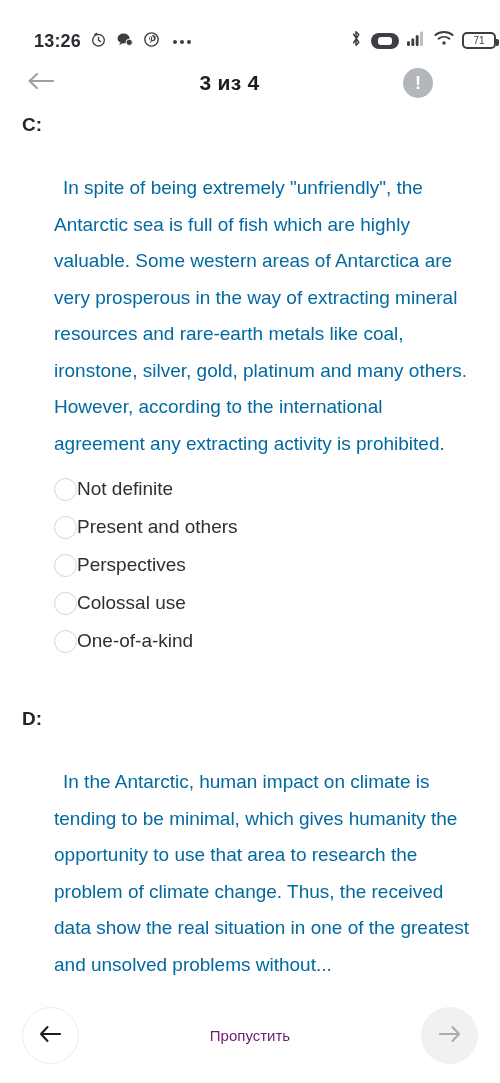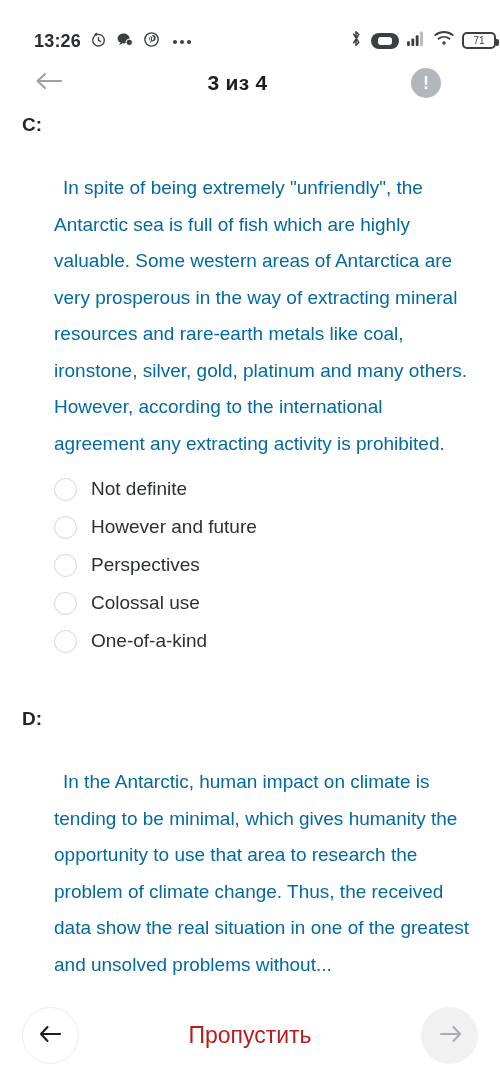--- a/index.html
+++ b/index.html
@@ -36,21 +36,21 @@
   .batt span { font-size:10px; font-weight:400; color:#3b3e42; line-height:1; }
 
   .pill {
     width:28px; height:16px; border-radius:9px; background:#3b3e42;
     display:flex; align-items:center; justify-content:center;
   }
   .pill i { width:14px; height:8px; border-radius:3px; background:#ffffff; display:block; }
 
   
   .header {
-    position:absolute; top:52px; left:12px; width:451px; height:62px;
+    position:absolute; top:52px; left:4px; width:451px; height:62px;
     display:flex; align-items:center; padding:0 22px;
   }
   .hdr-back { width:40px; display:flex; align-items:center; }
   .hdr-title {
     flex:1; text-align:center; font-size:21px; font-weight:700; color:#1b1d20;
     letter-spacing:.3px;
   }
   .hdr-info {
     width:30px; height:30px; border-radius:50%; background:#b3b7bb;
     display:flex; align-items:center; justify-content:center;
@@ -62,21 +62,21 @@
   .content { position:absolute; top:114px; left:0; width:500px; height:872px; overflow:hidden; }
 
   .section-label {
     font-size:19px; font-weight:700; color:#22262b; padding-left:22px;
   }
   .passage {
     font-size:19px; line-height:36.5px; color:#0369a1;
     padding:0 30px 0 54px; text-indent:9px; font-weight:400;
   }
   .options { margin-top:8px; padding-left:54px; }
-  .option { display:flex; align-items:center; height:38px; gap:14px; }
+  .option { display:flex; align-items:center; height:38px; }
   .radio {
     width:23px; height:23px; border-radius:50%;
     border:1.6px solid #d3d5d8; background:#fff; flex:0 0 auto;
   }
   .option-label { font-size:19px; color:#2c3034; }
 
   
   .progress {
     position:absolute; left:0; top:988px; width:500px; height:4px; background:#dcdcdc;
   }
@@ -86,21 +86,21 @@
   .bottombar {
     position:absolute; left:0; bottom:0; width:500px; height:95px; background:#fff;
     display:flex; align-items:center; justify-content:space-between; padding:0 22px;
   }
   .circle-btn {
     width:57px; height:57px; border-radius:50%;
     display:flex; align-items:center; justify-content:center;
   }
   .circle-prev { border:1.5px solid #ececec; background:#fff; }
   .circle-next { background:#f1f1f2; }
-  .skip-label { font-size:23px; color:#b91c1c; }
+  .skip-label { font-size:15px; color:#701a75; }
 </style>
 </head>
 <body>
 
 <div class="screen">
 
   <div class="statusbar">
     <div class="status-left">
       <span class="status-time">13:26</span>
 
@@ -190,21 +190,21 @@
       <div class="section-label">C:</div>
       <div class="passage" style="margin-top:34px;">In spite of being extremely "unfriendly", the Antarctic sea is full of fish which are highly valuable. Some western areas of Antarctica are very prosperous in the way of extracting mineral resources and rare-earth metals like coal, ironstone, silver, gold, platinum and many others. However, according to the international agreement any extracting activity is prohibited.</div>
 
       <div class="options">
         <div class="option">
           <span class="radio"></span>
           <span class="option-label">Not definite</span>
         </div>
         <div class="option">
           <span class="radio"></span>
-          <span class="option-label">However and future</span>
+          <span class="option-label">Present and others</span>
         </div>
         <div class="option">
           <span class="radio"></span>
           <span class="option-label">Perspectives</span>
         </div>
         <div class="option">
           <span class="radio"></span>
           <span class="option-label">Colossal use</span>
         </div>
         <div class="option">

